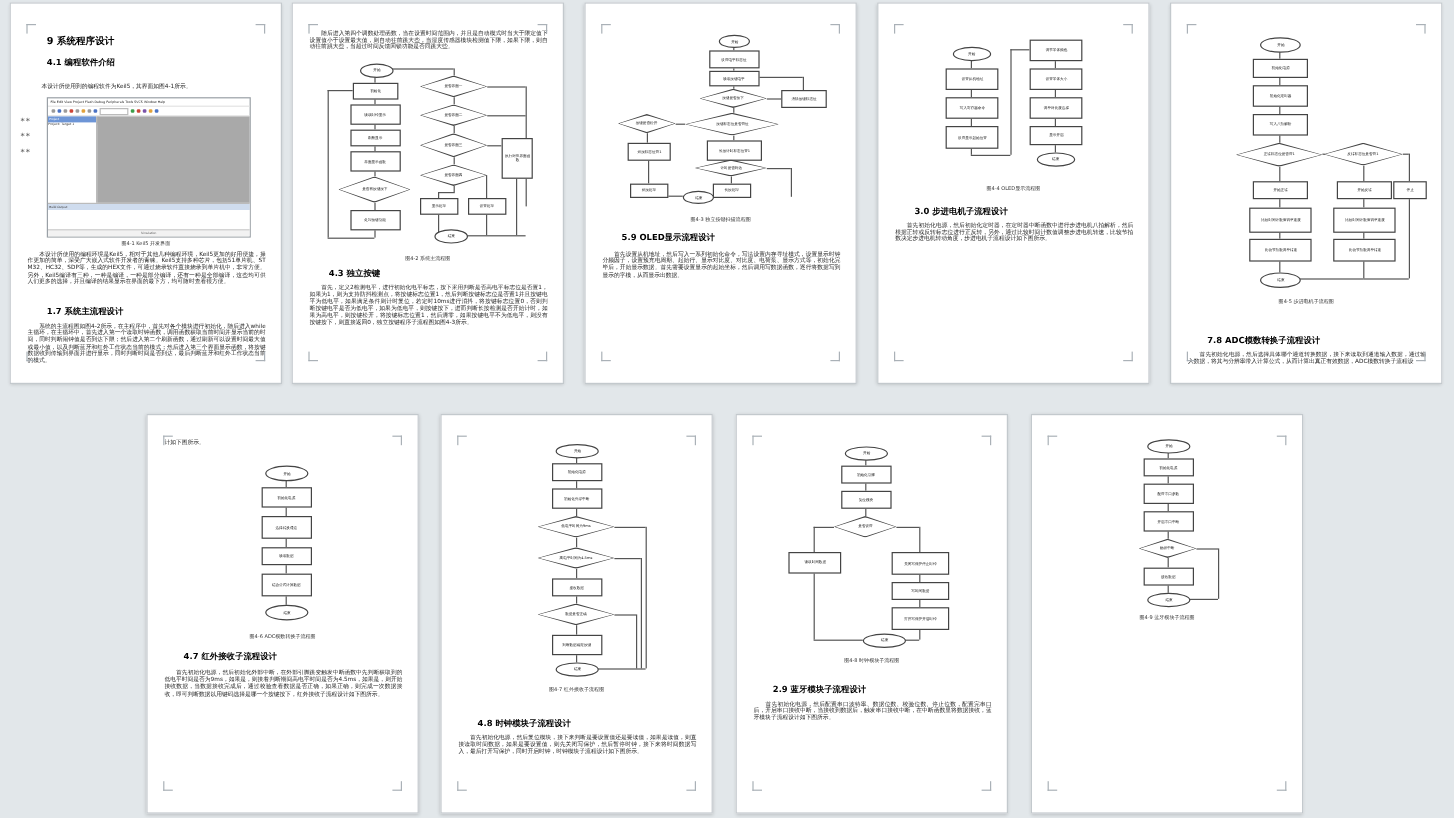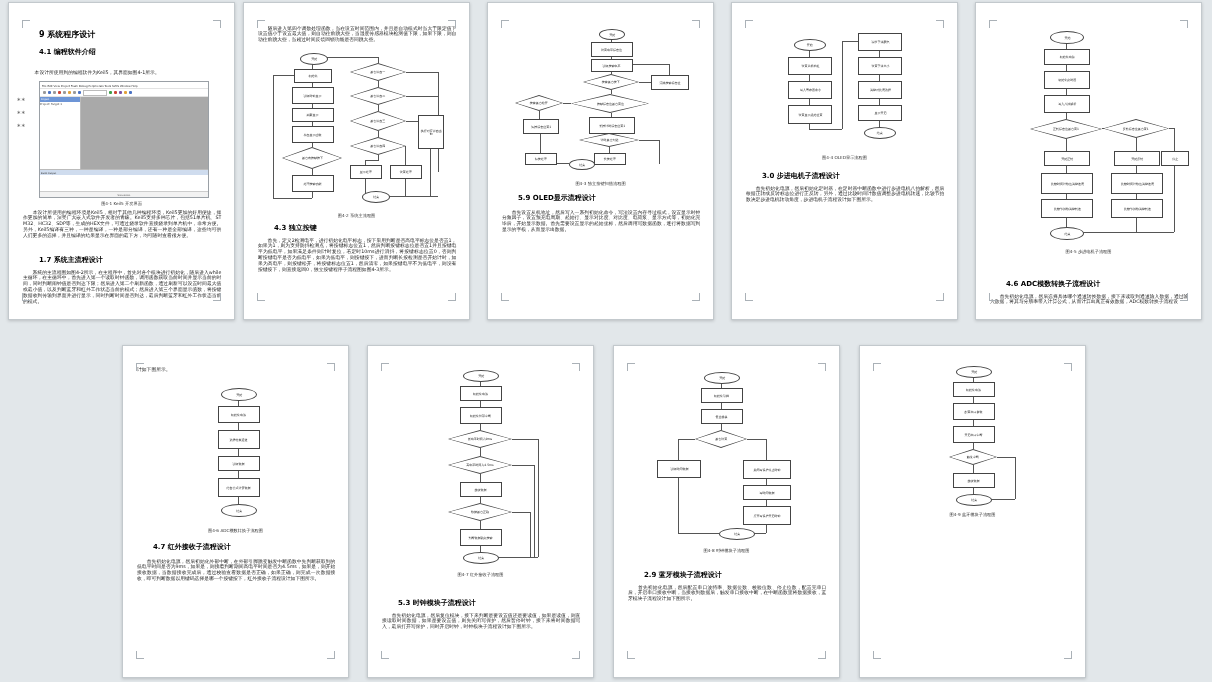--- a/index.html
+++ b/index.html
@@ -400,21 +400,21 @@
           <span>比较节拍数调整转速</span>
         </div>
         <div class="fn box" style="left: 120px; top: 168px; width: 50px; height: 17px;">
           <span>比较节拍数调整转速</span>
         </div>
         <div class="fn oval" style="left: 59px; top: 196px; width: 32px; height: 11px;">
           <span>结束</span>
         </div>
       </div>
     <div class="cap" style="top:244px">图4-5 步进电机子流程图</div>
-    <div class="h2" style="left:30px;top:276px">4.6 ADC模数转换子流程设计</div>
+    <div class="h2" style="left:30px;top:276px">7.8 ADC模数转换子流程设计</div>
     <div class="para" style="left:14px;top:290px;width:248px;height:20px">　　首先初始化电源，然后选择具体哪个通道转换数据，接下来读取到通道输入数据，通过输入数据，将其与分辨率带入计算公式，从而计算出真正有效数据，ADC模数转换子流程设</div>
   <div class="mk tl"></div>
       <div class="mk tr"></div>
       <div class="mk bl"></div>
       <div class="mk br"></div>
     </div>
 
   <div class="page row-bot" style="left:122px">
     <div class="para" style="left:14px;top:20px;width:248px;height:10px">计如下图所示。</div>
     <div class="figure" style="left: 45px; top: 42px; width: 140px; height: 127px;">
@@ -493,21 +493,21 @@
           <span>数据是否正确</span>
         </div>
         <div class="fn box" style="left: 52px; top: 159px; width: 40px; height: 15px;">
           <span>判断数据确定按键</span>
         </div>
         <div class="fn oval" style="left: 55px; top: 182px; width: 34px; height: 10px;">
           <span>结束</span>
         </div>
       </div>
     <div class="cap" style="top:224px">图4-7 红外接收子流程图</div>
-    <div class="h2" style="left:30px;top:252px">5.3 时钟模块子流程设计</div>
+    <div class="h2" style="left:30px;top:252px">4.8 时钟模块子流程设计</div>
     <div class="para" style="left:14px;top:266px;width:248px;height:32px">　　首先初始化电源，然后复位模块，接下来判断是要设置值还是要读值，如果是读值，则直接读取时间数据，如果是要设置值，则先关闭写保护，然后暂停时钟，接下来将时间数据写入，最后打开写保护，同时开启时钟，时钟模块子流程设计如下图所示。</div>
   <div class="mk tl"></div>
       <div class="mk tr"></div>
       <div class="mk bl"></div>
       <div class="mk br"></div>
     </div>
 
   <div class="page row-bot" style="left:613px">
     <div class="figure" style="left: 35px; top: 26px; width: 160px; height: 166px;">
         <div class="fl" style="left: 72px; top: 10px; width: 1px; height: 6px;"></div>

